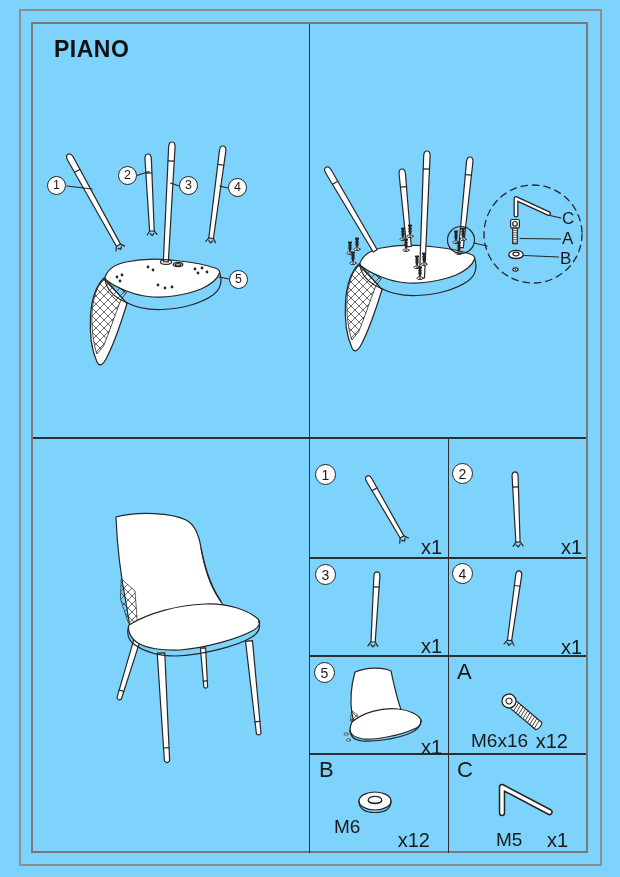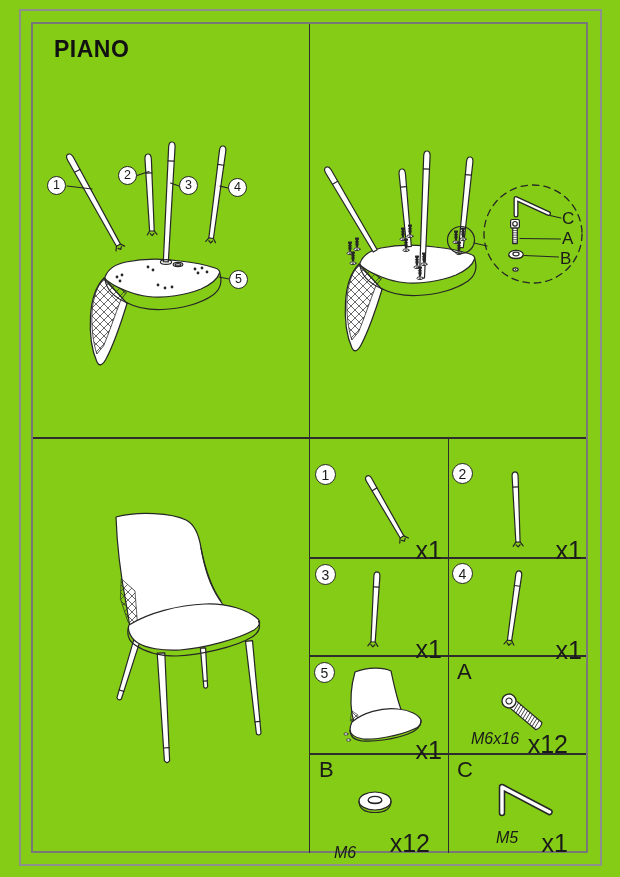--- a/index.html
+++ b/index.html
@@ -1,27 +1,27 @@
 <!DOCTYPE html>
 <html><head>
 <meta charset="utf-8">
 <style>
   html,body{margin:0;padding:0;background:#fff;}
-  #page{position:relative;width:620px;height:877px;background:#84cc16;overflow:hidden;
+  #page{position:relative;width:620px;height:877px;background:#7dd3fc;overflow:hidden;
         font-family:"Liberation Sans",sans-serif;color:#111;}
   .frame{position:absolute;box-sizing:border-box;background:transparent;}
   .gline{position:absolute;background:#2e2e2e;}
   .title{position:absolute;font-weight:bold;font-size:23px;letter-spacing:0.5px;color:#111;}
   .callout{position:absolute;width:19px;height:19px;border:1.3px solid #262626;border-radius:50%;
            background:#fff;box-sizing:border-box;display:flex;align-items:center;justify-content:center;
            font-size:12.5px;line-height:1;color:#1a1a1a;}
   .callout.lg{width:21px;height:21px;font-size:14px;}
   .letter{position:absolute;font-size:22px;color:#1a1a1a;}
-  .qty{position:absolute;font-size:25px;color:#1a1a1a;}
-  .spec{position:absolute;font-size:16px;color:#1a1a1a;font-style:italic;}
+  .qty{position:absolute;font-size:20px;color:#1a1a1a;}
+  .spec{position:absolute;font-size:19px;color:#1a1a1a;}
   .dlabel{position:absolute;font-size:17px;color:#1a1a1a;}
   svg{position:absolute;left:0;top:0;}
 </style>
 </head>
 <body>
 
 <div id="page">
 
   <div class="frame" style="left:19px;top:9px;width:583px;height:857px;border:2px solid #8e8e8e;"></div>
   <div class="frame" style="left:31px;top:22px;width:557px;height:831px;border:2px solid #787878;"></div>
@@ -286,18 +286,18 @@
   <div class="letter" style="left:319px;top:757px;">B</div>
   <div class="letter" style="left:457px;top:757px;">C</div>
 
   <div class="qty" style="right:178px;top:536px;">x1</div>
   <div class="qty" style="right:38px;top:536px;">x1</div>
   <div class="qty" style="right:178px;top:635px;">x1</div>
   <div class="qty" style="right:38px;top:636px;">x1</div>
   <div class="qty" style="right:178px;top:736px;">x1</div>
   <div class="spec" style="left:471px;top:730px;">M6x16</div>
   <div class="qty" style="right:52px;top:730px;">x12</div>
-  <div class="spec" style="left:334px;top:844px;">M6</div>
+  <div class="spec" style="left:334px;top:816px;">M6</div>
   <div class="qty" style="right:190px;top:829px;">x12</div>
   <div class="spec" style="left:496px;top:829px;">M5</div>
   <div class="qty" style="right:52px;top:829px;">x1</div>
 
 </div>
 
 </body></html>

